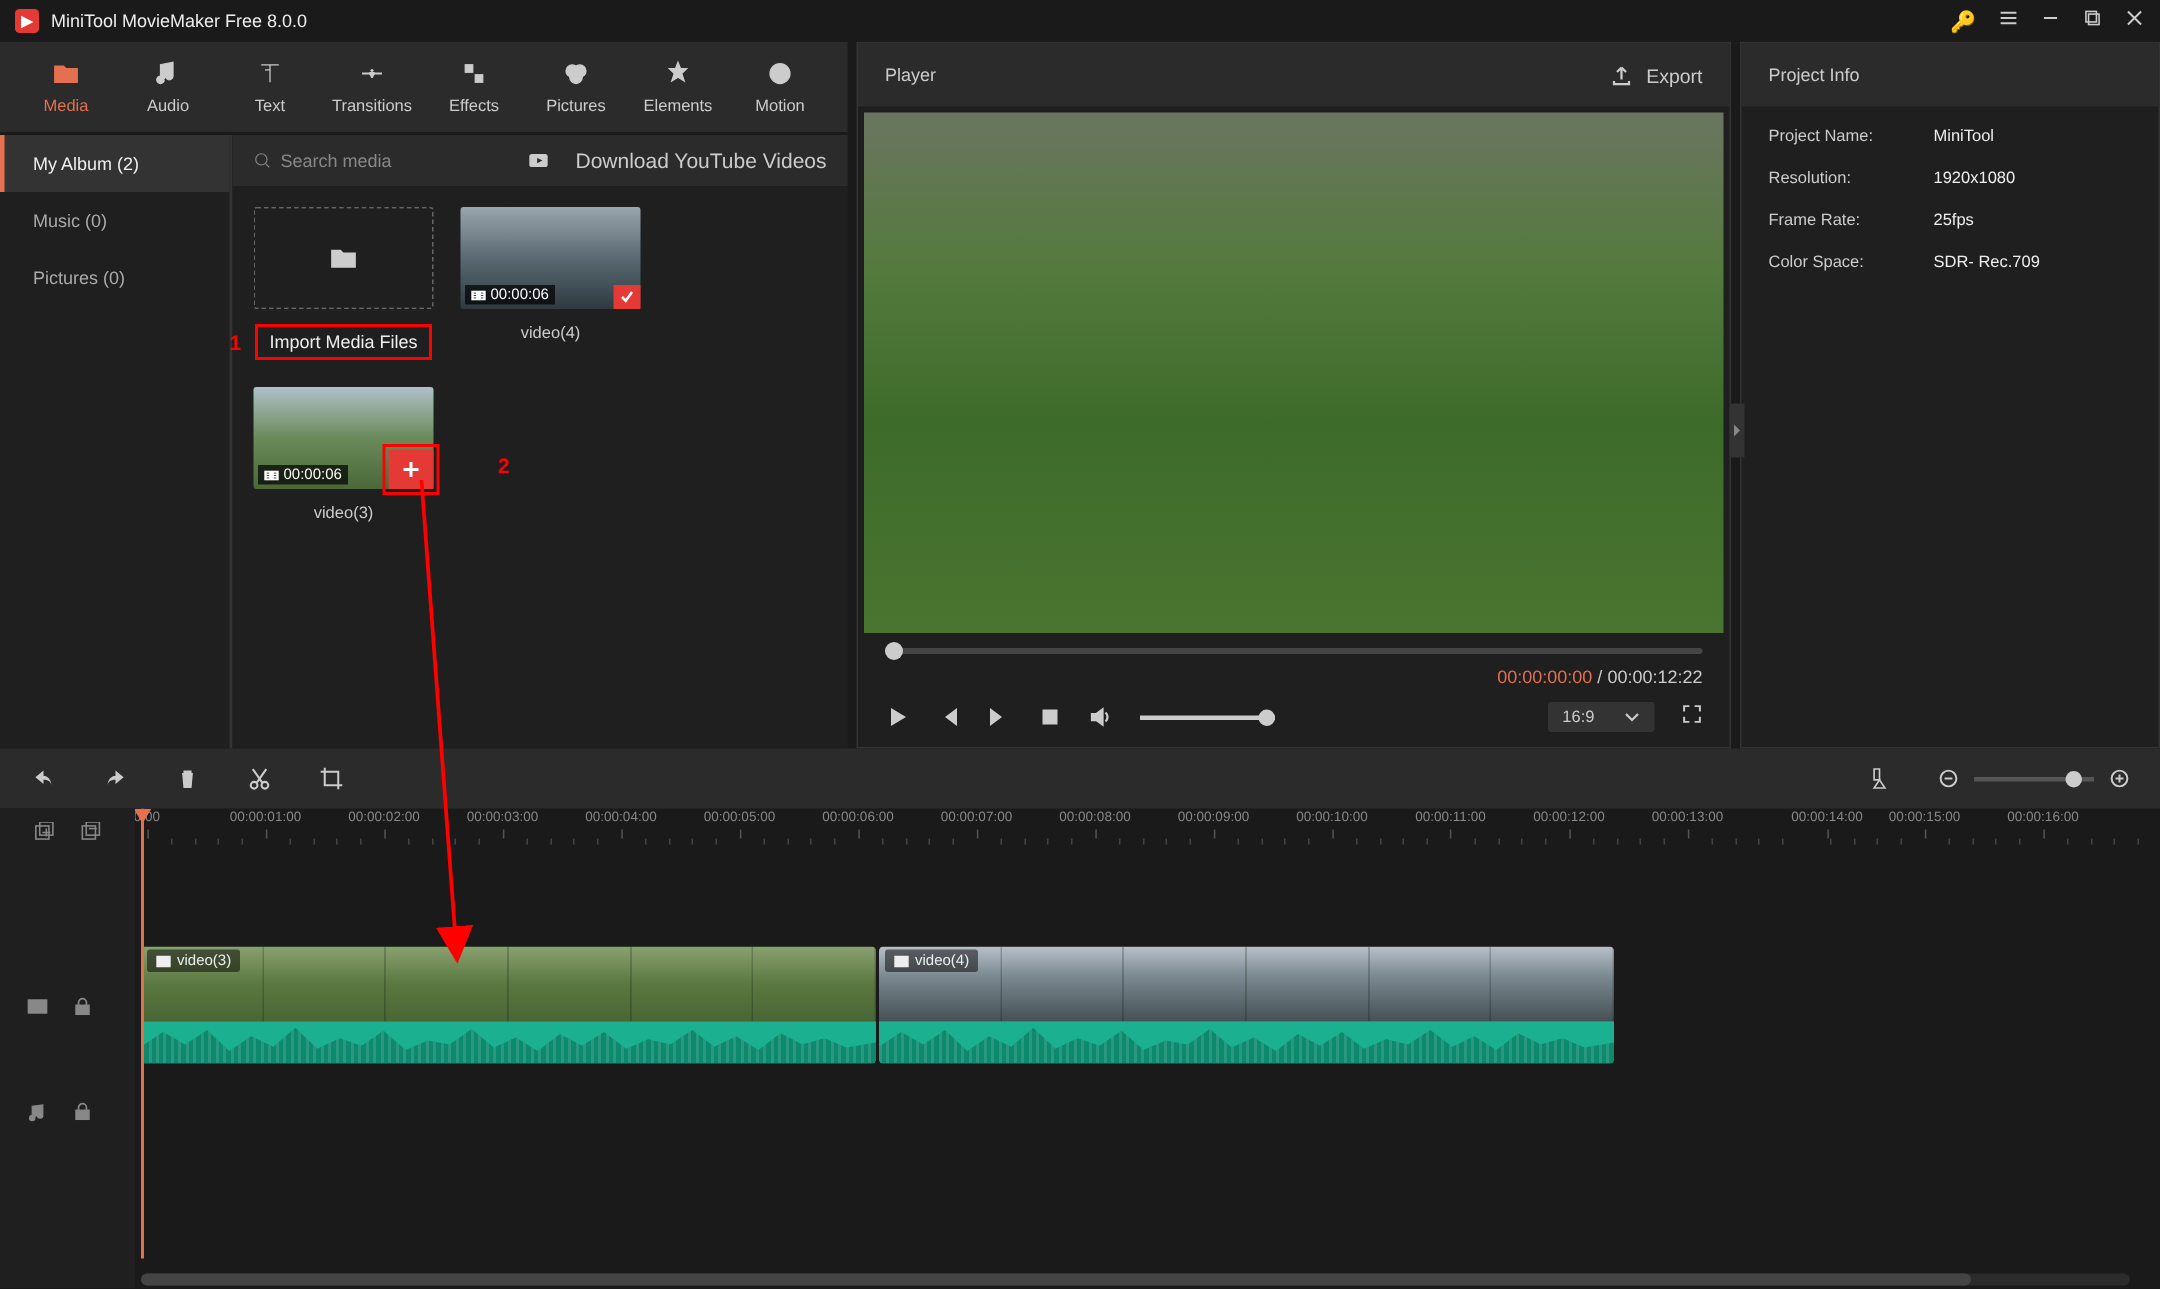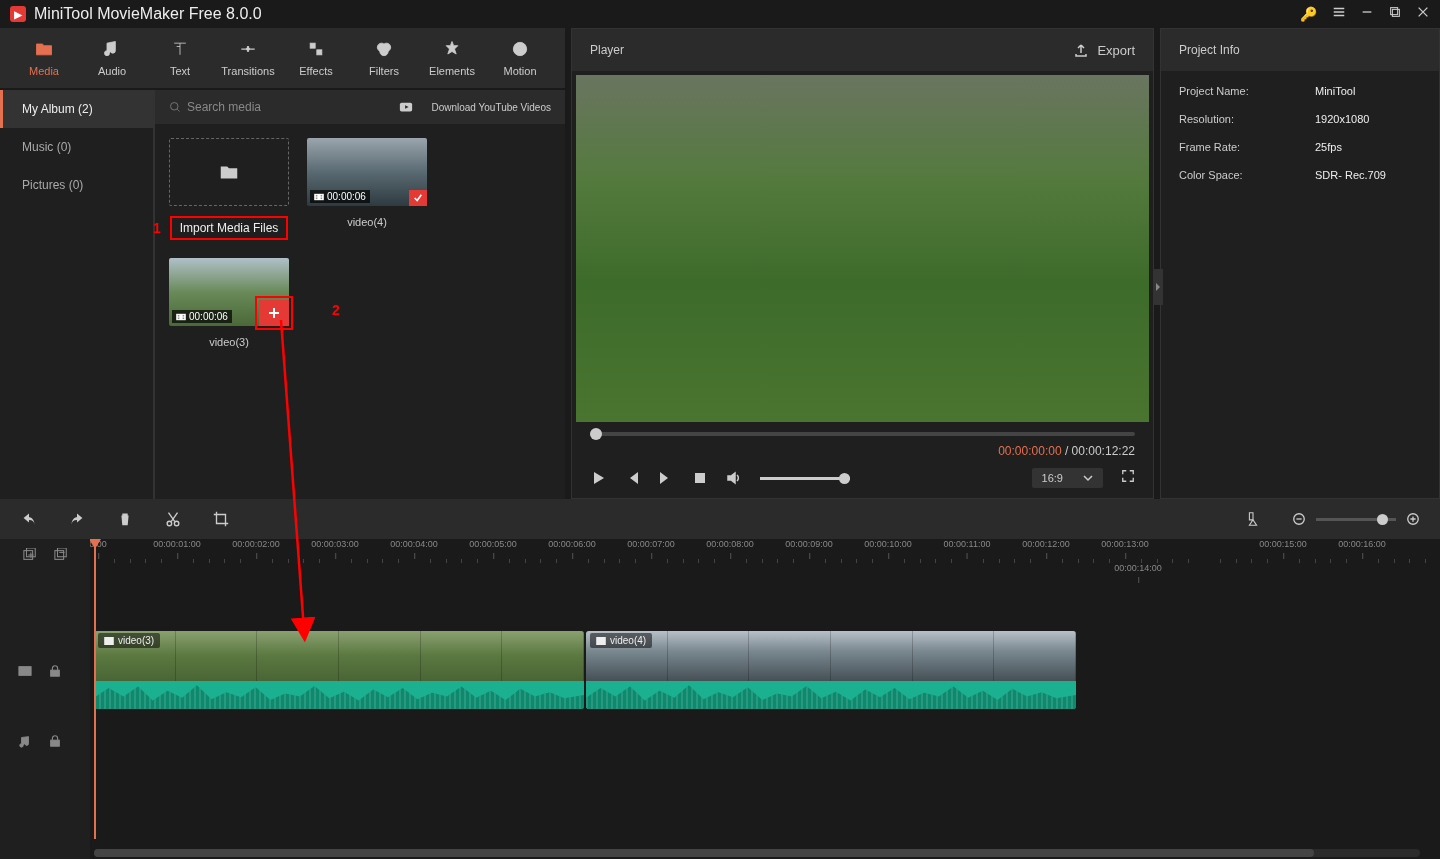--- a/index.html
+++ b/index.html
@@ -1,21 +1,21 @@
 <!DOCTYPE html>
 <html><head>
 <meta charset="utf-8">
 <style>
 * { margin: 0; padding: 0; box-sizing: border-box; font-family: Arial, sans-serif; user-select: none; }
 body { background: #1a1a1a; color: #ccc; width: 1440px; height: 859px; overflow: hidden; position: relative; }
 
 
 .titlebar { height: 28px; background: #1a1a1a; display: flex; align-items: center; padding: 0 10px; }
 .titlebar .app-icon { width: 16px; height: 16px; background: #e53935; border-radius: 3px; margin-right: 8px; display: flex; align-items: center; justify-content: center; color: white; font-size: 10px; font-weight: bold; }
-.titlebar .title { font-size: 16px; color: #eee; flex: 1; }
+.titlebar .title { font-size: 12px; color: #eee; flex: 1; }
 .titlebar .right { display: flex; align-items: center; gap: 14px; }
 .titlebar .key-icon { color: #f5c518; font-size: 14px; }
 .titlebar svg { width: 14px; height: 14px; stroke: #ccc; fill: none; }
 
 
 .main { display: flex; height: 471px; }
 
 
 .top-tabs { width: 565px; display: flex; flex-direction: column; background: #1f1f1f; }
 .tab-strip { height: 62px; background: #2b2b2b; display: flex; padding: 0 10px; border-bottom: 2px solid #1a1a1a; }
@@ -28,21 +28,21 @@
 
 .media-row { display: flex; flex: 1; }
 .sidebar { width: 155px; background: #1f1f1f; border-right: 2px solid #333; }
 .sidebar .item { height: 38px; display: flex; align-items: center; padding-left: 22px; font-size: 12px; color: #aaa; cursor: pointer; }
 .sidebar .item.active { background: #333; color: #eee; border-left: 3px solid #e57050; padding-left: 19px; }
 
 .media-area { flex: 1; background: #1f1f1f; display: flex; flex-direction: column; }
 .media-toolbar { height: 34px; display: flex; align-items: center; padding: 0 14px; background: #2b2b2b; }
 .search-box { display: flex; align-items: center; gap: 6px; color: #888; font-size: 12px; flex: 1; }
 .search-box svg { width: 12px; height: 12px; stroke: #888; fill: none; }
-.dl-yt { display: flex; align-items: center; gap: 18px; color: #ccc; font-size: 10px; cursor: pointer; }
+.dl-yt { display: flex; align-items: center; gap: 18px; color: #ccc; font-size: 14px; cursor: pointer; }
 .dl-yt svg { width: 14px; height: 14px; fill: #ccc; }
 
 .media-grid { flex: 1; padding: 14px; display: flex; flex-wrap: wrap; gap: 18px; align-content: flex-start; position: relative; }
 .media-item { width: 120px; display: flex; flex-direction: column; align-items: center; gap: 10px; }
 .thumb { width: 120px; height: 68px; background: #333; position: relative; border-radius: 2px; }
 .thumb.import { border: 1px dashed #666; display: flex; align-items: center; justify-content: center; background: transparent; }
 .thumb.import svg { width: 22px; height: 22px; fill: #ccc; }
 .thumb .badge { position: absolute; bottom: 3px; left: 3px; background: rgba(0,0,0,0.7); color: white; font-size: 10px; padding: 1px 4px; display: flex; align-items: center; gap: 3px; }
 .thumb .badge svg { width: 10px; height: 8px; fill: white; }
 .thumb .check { position: absolute; bottom: 0; right: 0; width: 18px; height: 16px; background: #e53935; display: flex; align-items: center; justify-content: center; }
@@ -72,21 +72,21 @@
 .vol-slider::after { content: ''; position: absolute; right: 0; top: -4px; width: 11px; height: 11px; background: #ccc; border-radius: 50%; }
 .ratio-sel { background: #333; padding: 4px 10px; font-size: 11px; display: flex; align-items: center; gap: 20px; border-radius: 2px; }
 .ratio-sel svg { width: 10px; height: 10px; }
 .fs-icon svg { width: 14px; height: 14px; stroke: #ccc; fill: none; }
 
 
 .project-panel { width: 280px; background: #1f1f1f; margin-left: 6px; border: 1px solid #333; position: relative; }
 .project-header { height: 42px; display: flex; align-items: center; padding: 0 18px; font-size: 12px; background: #2b2b2b; }
 .project-body { padding: 6px 18px; }
 .info-row { display: flex; font-size: 11px; padding: 8px 0; }
-.info-row .k { width: 136px; color: #ccc; }
+.info-row .k { width: 110px; color: #ccc; }
 .info-row .v { color: #eee; }
 .collapse-tab { position: absolute; left: -8px; top: 240px; width: 10px; height: 36px; background: #333; display: flex; align-items: center; justify-content: center; cursor: pointer; border-radius: 2px 0 0 2px; }
 .collapse-tab svg { width: 6px; height: 10px; fill: #888; }
 
 
 .timeline { height: 360px; background: #1a1a1a; display: flex; flex-direction: column; }
 .tl-toolbar { height: 40px; background: #2b2b2b; display: flex; align-items: center; padding: 0 20px; gap: 30px; }
 .tl-toolbar svg { width: 18px; height: 18px; fill: #ccc; cursor: pointer; }
 .tl-toolbar .spacer { flex: 1; }
 .tl-zoom { display: flex; align-items: center; gap: 10px; }
@@ -185,21 +185,21 @@
             <rect x="13" y="13" width="6" height="6"></rect>
           </svg>
         <span>Effects</span>
       </div>
       <div class="tab-item">
         <svg viewBox="0 0 24 24">
             <circle cx="9" cy="10" r="5"></circle>
             <circle cx="15" cy="10" r="5"></circle>
             <circle cx="12" cy="15" r="5"></circle>
           </svg>
-        <span>Filters</span>
+        <span>Pictures</span>
       </div>
       <div class="tab-item">
         <svg viewBox="0 0 24 24">
             <path d="M12 3l2 5h5l-4 4 2 6-5-3-5 3 2-6-4-4h5z"></path>
           </svg>
         <span>Elements</span>
       </div>
       <div class="tab-item">
         <svg viewBox="0 0 24 24">
             <circle cx="12" cy="12" r="8"></circle>
@@ -492,21 +492,21 @@
           <div class="tick" style="left: 956px;">00:00:12:00</div>
           <div class="minor" style="left: 971.8px;"></div>
           <div class="minor" style="left: 987.6px;"></div>
           <div class="minor" style="left: 1003.4px;"></div>
           <div class="minor" style="left: 1019.2px;"></div>
           <div class="tick" style="left: 1035px;">00:00:13:00</div>
           <div class="minor" style="left: 1050.8px;"></div>
           <div class="minor" style="left: 1066.6px;"></div>
           <div class="minor" style="left: 1082.4px;"></div>
           <div class="minor" style="left: 1098.2px;"></div>
-          <div class="tick" style="left: 1048px; margin-top: 24px;">00:00:14:00</div>
+          <div class="tick" style="left: 1128px;">00:00:14:00</div>
           <div class="minor" style="left: 1129.8px;"></div>
           <div class="minor" style="left: 1145.6px;"></div>
           <div class="minor" style="left: 1161.4px;"></div>
           <div class="minor" style="left: 1177.2px;"></div>
           <div class="tick" style="left: 1193px;">00:00:15:00</div>
           <div class="minor" style="left: 1208.8px;"></div>
           <div class="minor" style="left: 1224.6px;"></div>
           <div class="minor" style="left: 1240.4px;"></div>
           <div class="minor" style="left: 1256.2px;"></div>
           <div class="tick" style="left: 1272px;">00:00:16:00</div>

